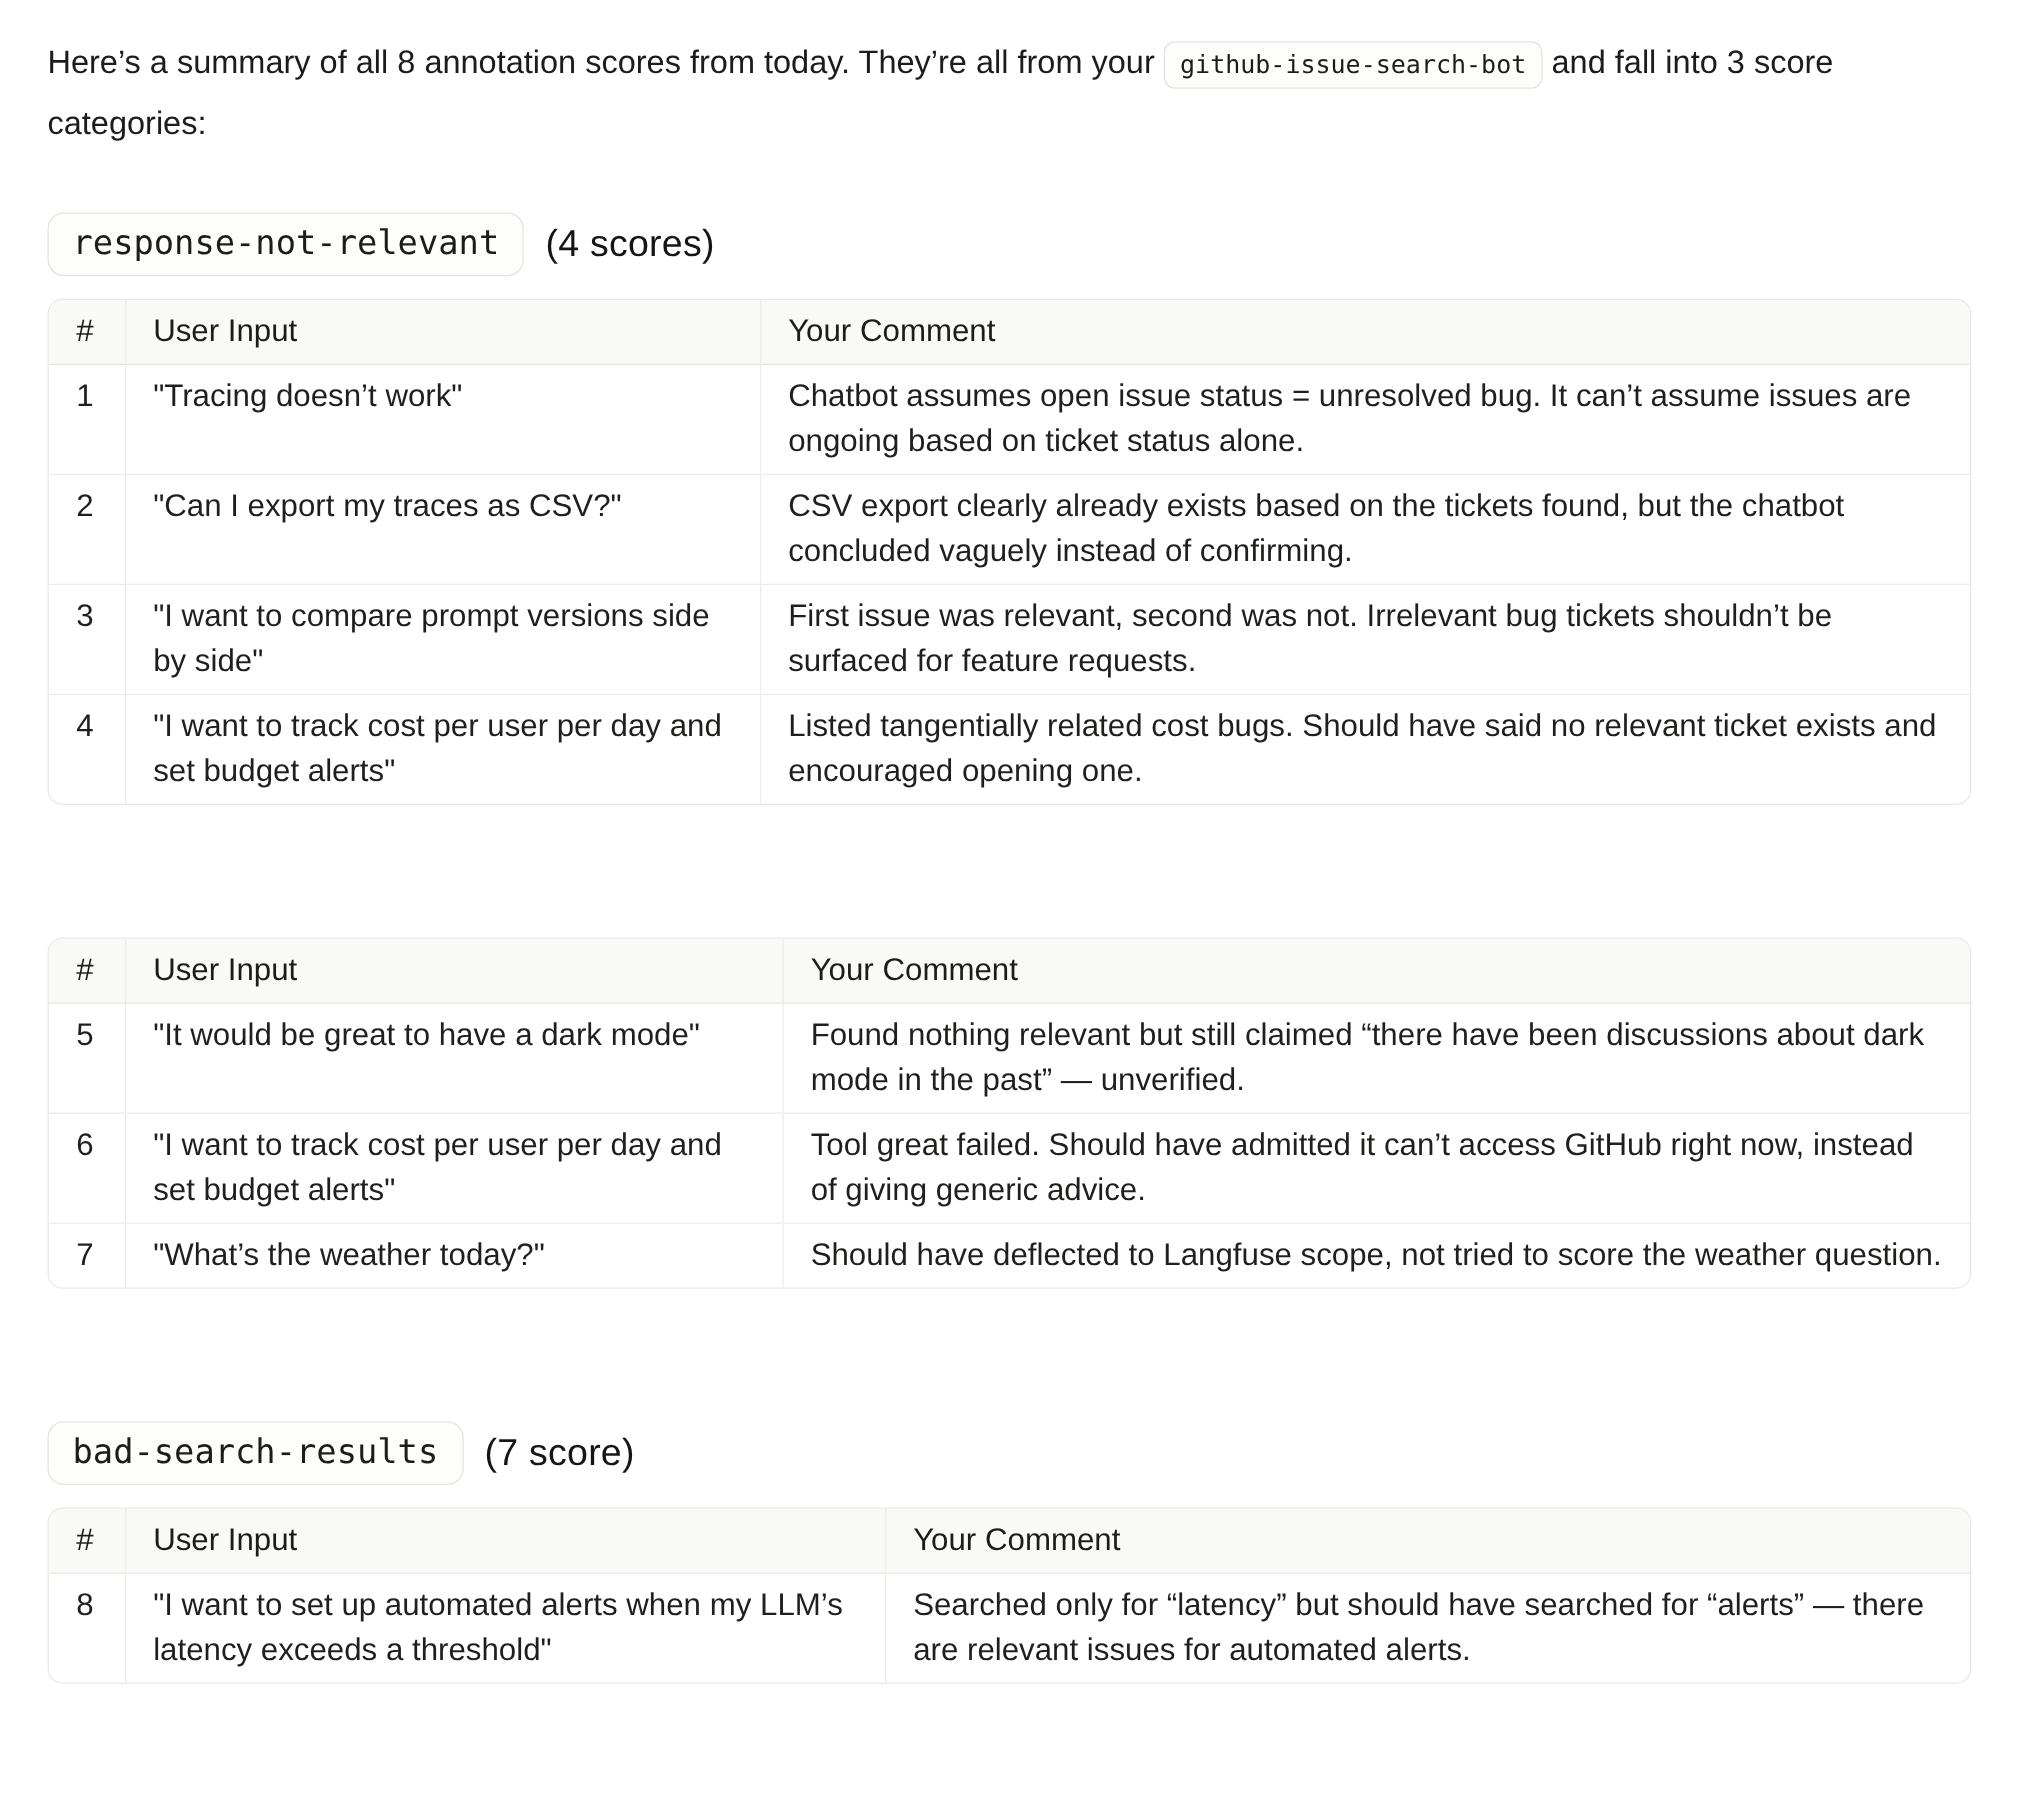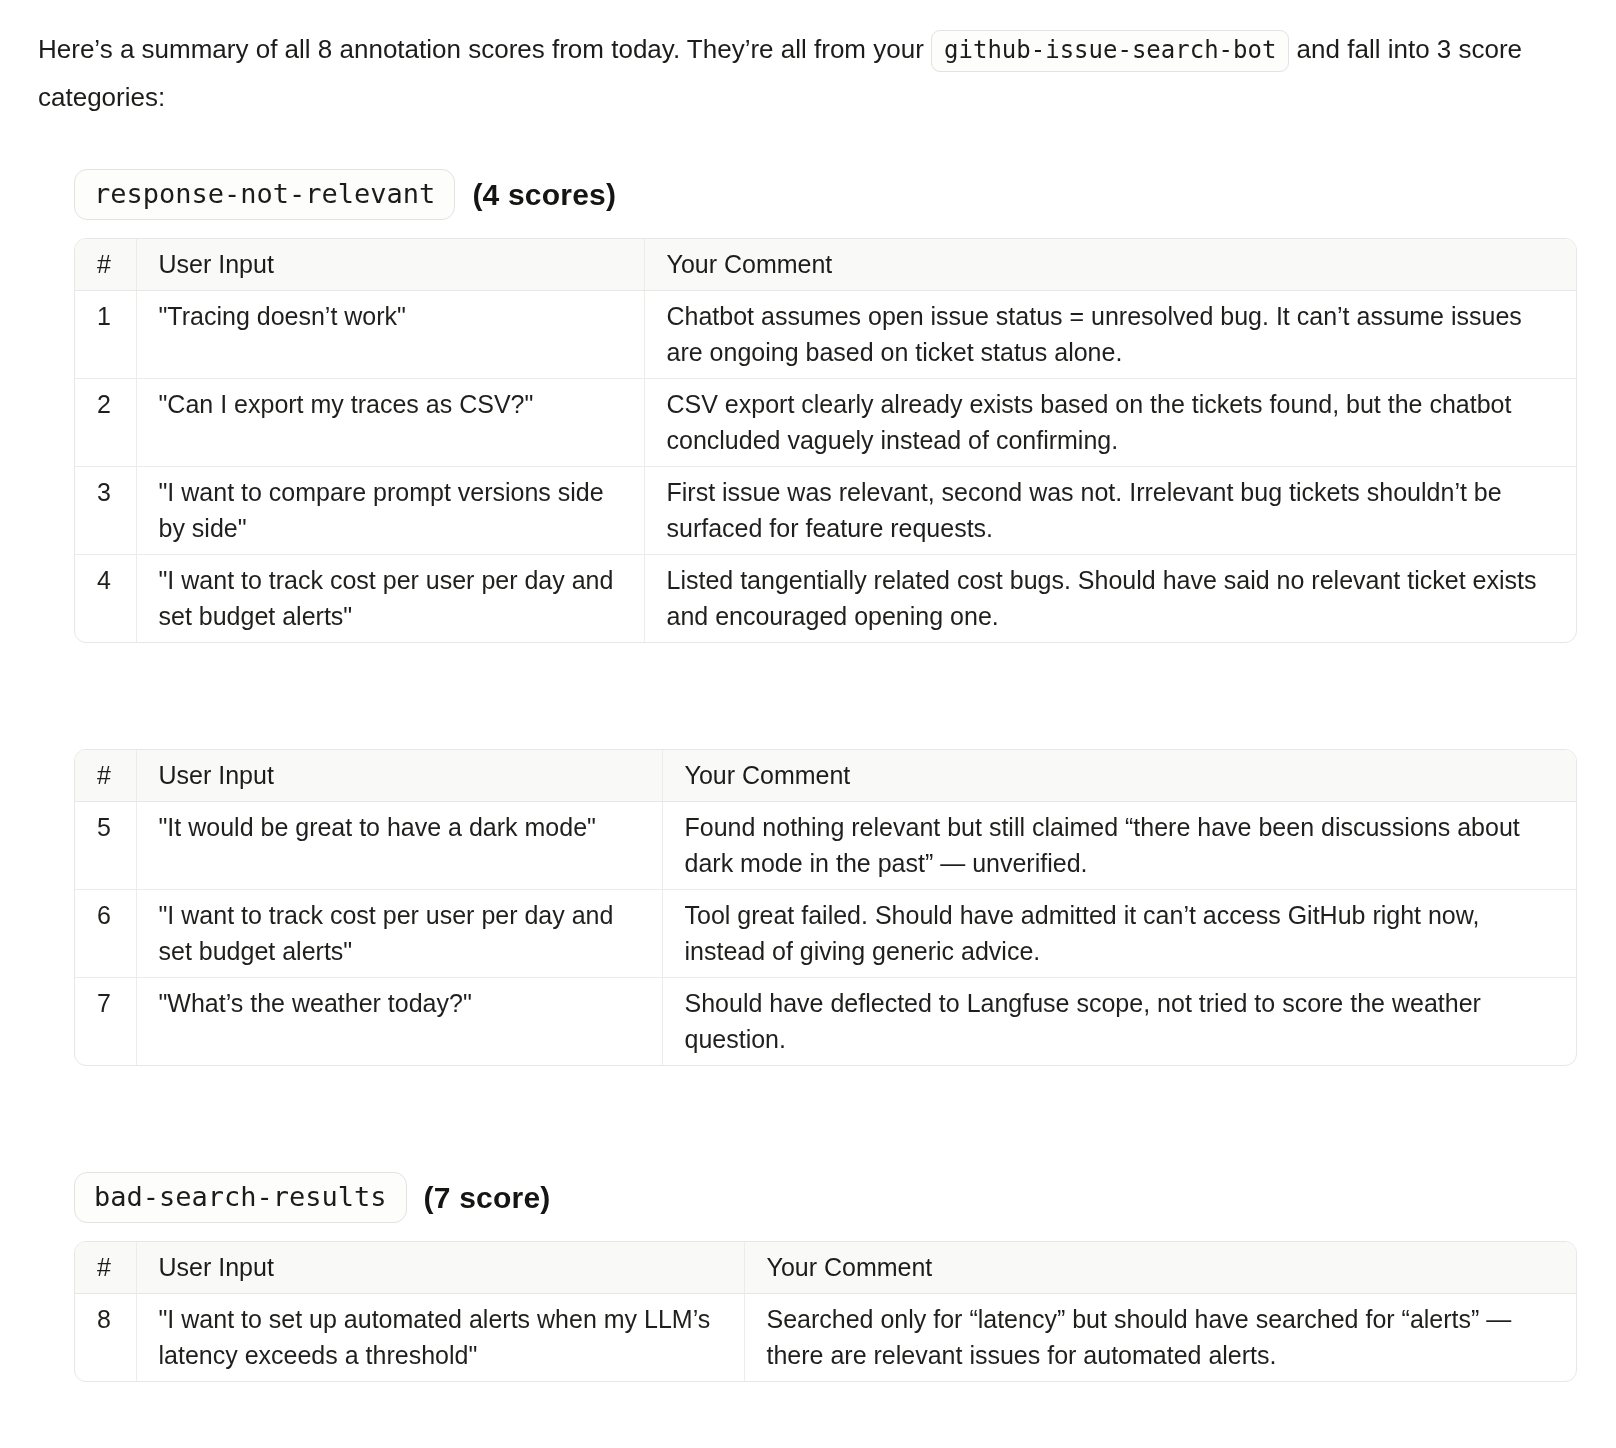--- a/index.html
+++ b/index.html
@@ -17,51 +17,51 @@
   }
   
   .intro {
     margin: 0 0 48px 0;
     font-size: 26px;
     line-height: 47px;
     color: #1c1c1a;
   }
   .inline-code {
     font-family: "DejaVu Sans Mono", monospace;
-    font-size: 24px;
+    font-size: 20px;
     background: #fdfdfc;
     border: 1.5px solid #e3e3df;
     border-radius: 9px;
     padding: 5px 12px 7px 12px;
     white-space: nowrap;
     color: #1c1c1a;
   }
   
-  .score-section { margin-top: 106px; margin-left: 36px; }
+  .score-section { margin-top: 106px; }
   .score-section:first-of-type { margin-top: 0; }
   .section-heading {
     display: flex;
     align-items: center;
     gap: 17px;
     margin: 0 0 18px 0;
     font-weight: normal;
     font-size: 30px;
   }
   .badge {
     font-family: "DejaVu Sans Mono", monospace;
     font-size: 27px;
     font-weight: normal;
     background: #fdfdfc;
     border: 1.5px solid #e3e3df;
     border-radius: 13px;
     padding: 8px 19px 10px 19px;
     color: #1c1c1a;
   }
   .count {
-    font-weight: 700;
+    font-weight: 400;
     font-size: 30px;
     color: #151513;
     letter-spacing: 0.2px;
   }
   
   .tbl-wrap {
     border: 1.5px solid #e7e7e3;
     border-radius: 12px;
     overflow: hidden;
     background: #ffffff;

